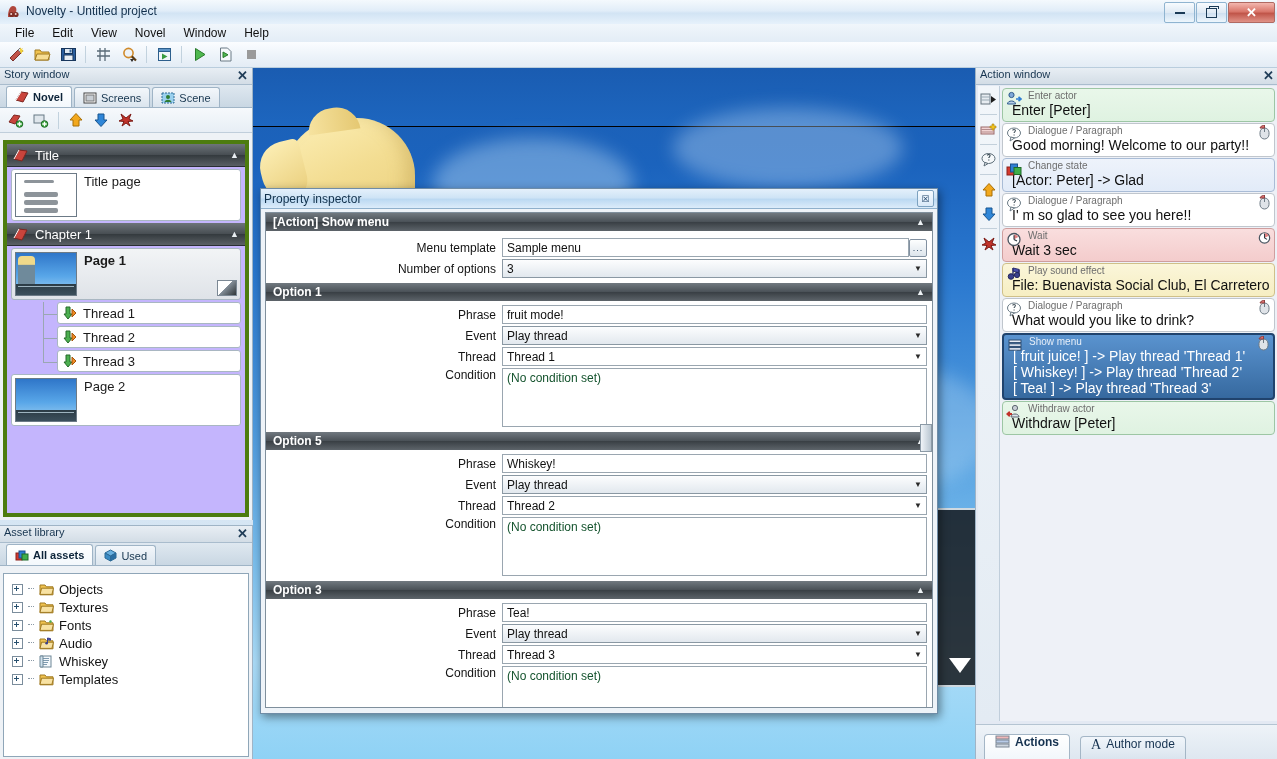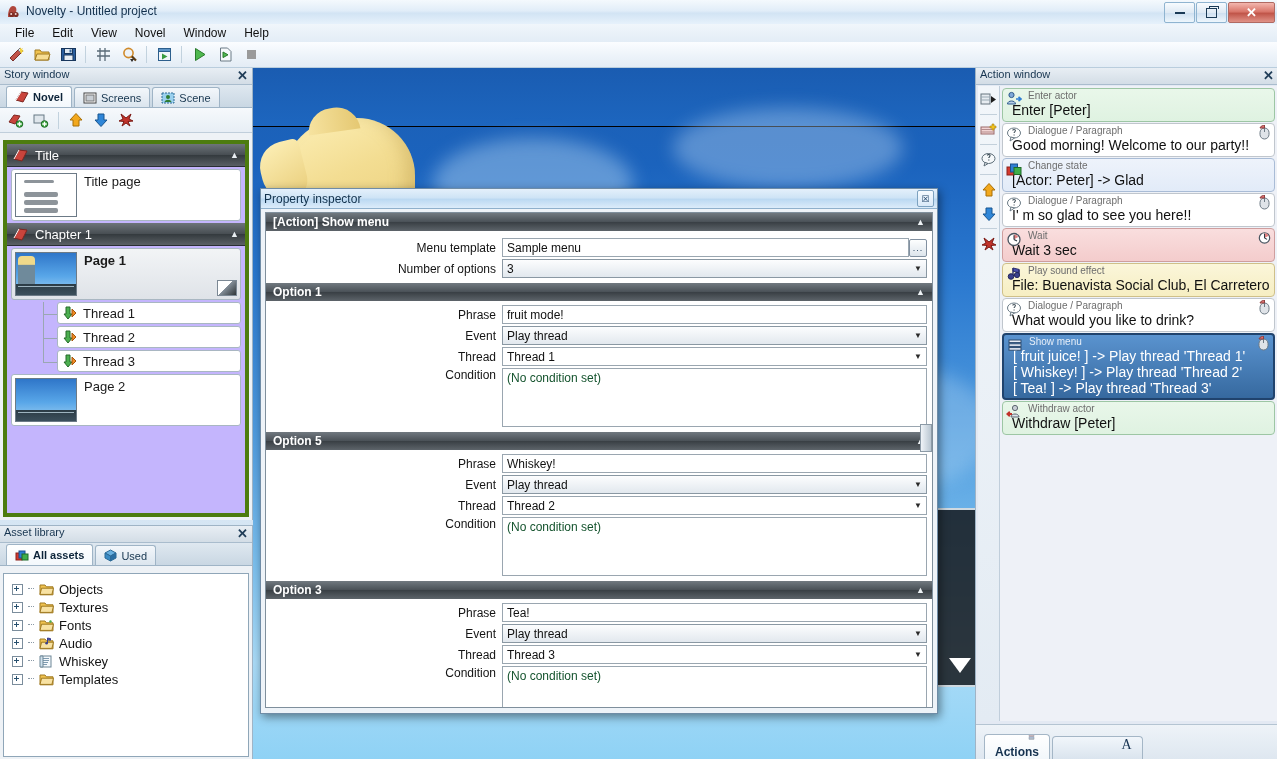--- a/index.html
+++ b/index.html
@@ -175,23 +175,23 @@
   .act.white{background:#fff;border-color:#c0c6cd;}
   .act.blue{background:linear-gradient(180deg,#eef3fb,#e2ebf8);border-color:#a9bcd6;}
   .act.red{background:linear-gradient(180deg,#f9dede,#f4cccc);border-color:#cf9e9e;}
   .act.yellow{background:linear-gradient(180deg,#fbf6da,#f6eec2);border-color:#cfc089;}
   .act.selected{background:linear-gradient(180deg,#5a93cf,#36699f);border:2px solid #20436d;}
   .act.selected .kind{color:#e6eef8;}
   .act.selected .txt{color:#fff;line-height:16px;}
   .aw-tabs{position:absolute;left:0;right:0;bottom:0;height:34px;
     background:linear-gradient(180deg,#eef3f8,#dee7f0);border-top:1px solid #b4c4d2;
     display:flex;align-items:flex-end;padding-left:8px;}
-  .atab{height:22px;padding:0 10px;display:flex;align-items:flex-end;gap:5px;font-size:12px;
+  .atab{height:22px;padding:0 10px;display:flex;align-items:flex-start;gap:5px;font-size:12px;
     border:1px solid #a4b6c6;border-bottom:none;border-radius:4px 4px 0 0;
-    background:linear-gradient(180deg,#f1f6fb,#dae4ee);color:#153250;margin-right:2px;cursor:pointer;flex-direction:column;}
+    background:linear-gradient(180deg,#f1f6fb,#dae4ee);color:#153250;margin-right:10px;cursor:pointer;}
   .atab.active{background:linear-gradient(180deg,#ffffff,#f2f7fb);font-weight:bold;height:24px;}
 </style>
 </head>
 <body>
 
 <div id="app">
 
   <div class="titlebar">
     <svg class="tb-icon" viewBox="0 0 16 16">
       <path d="M2 13 C2 6 4 2 7 2 C10 2 11 5 10 8 L8 13 Z" fill="#b0473c"></path>

